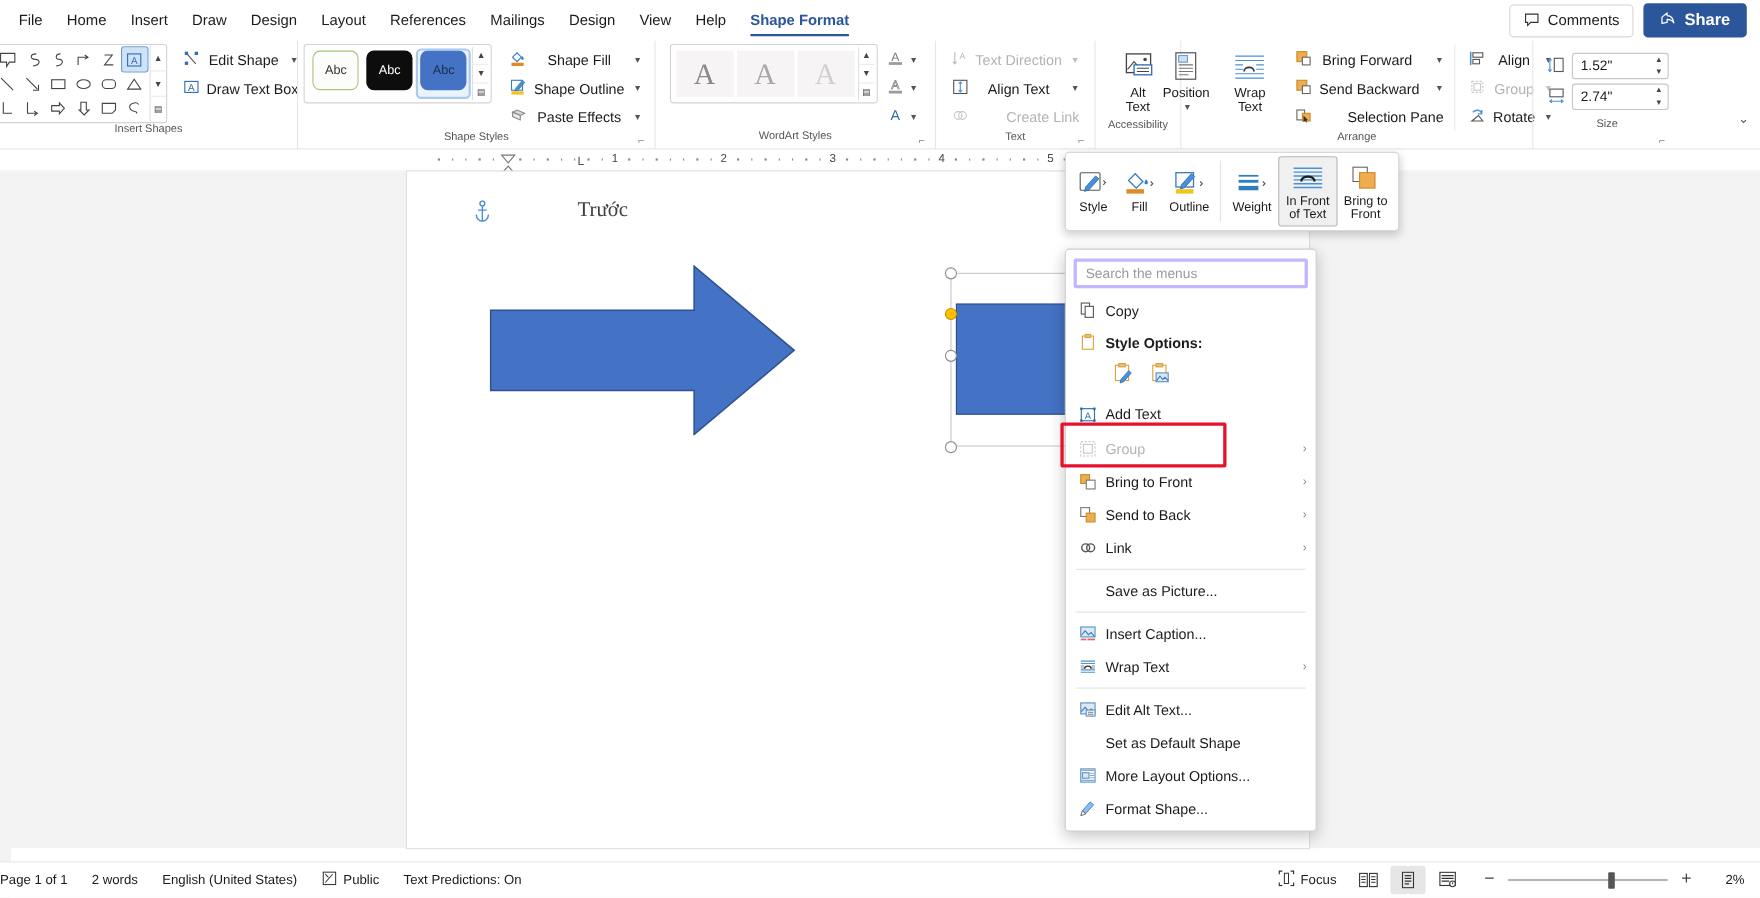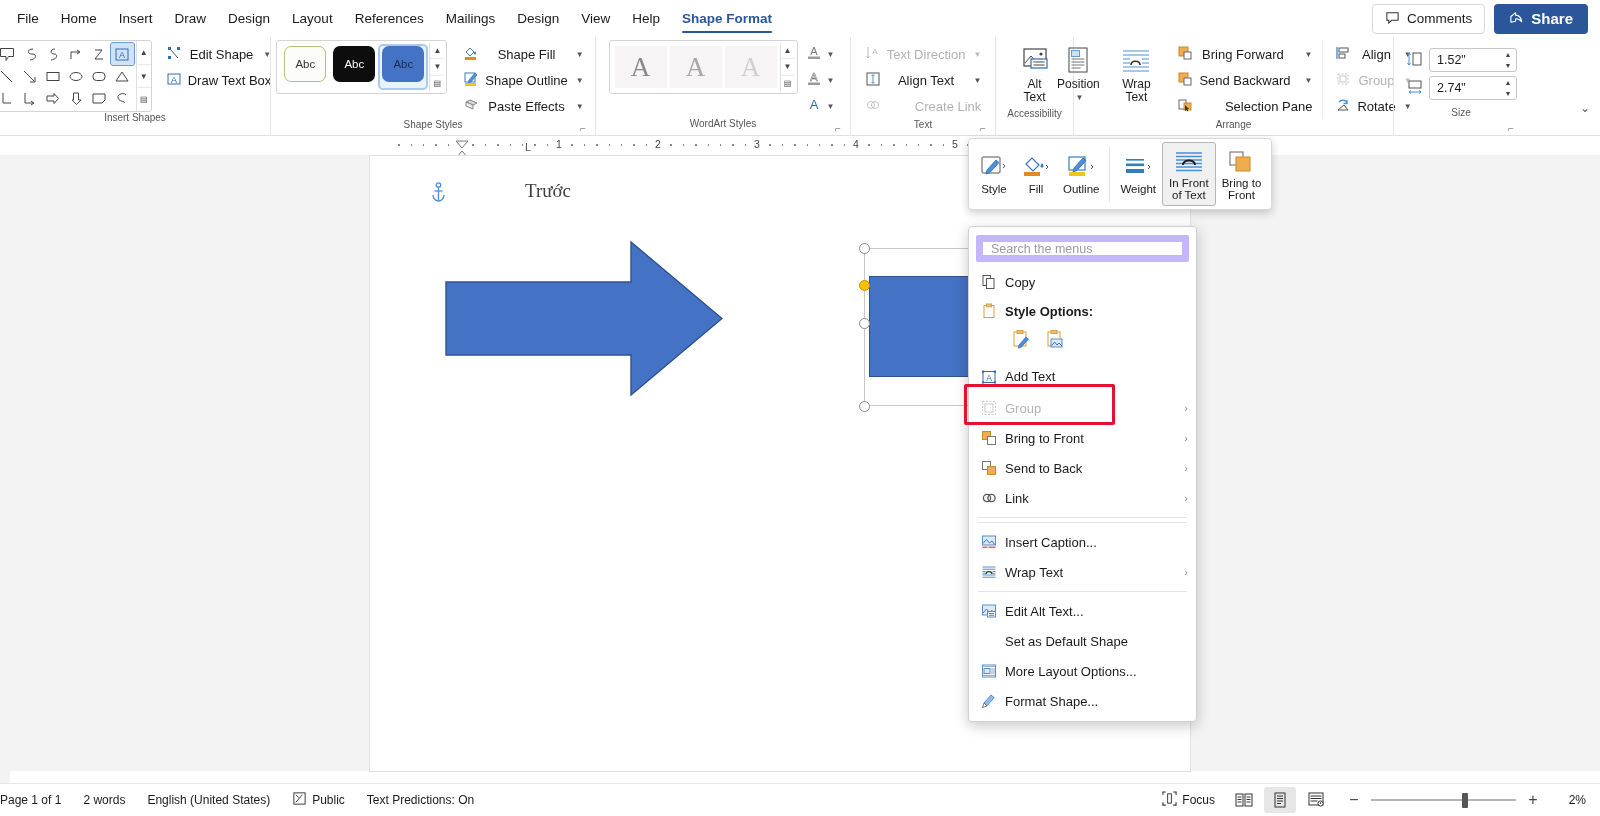--- a/index.html
+++ b/index.html
@@ -133,21 +133,21 @@
   .mtb-btn.active { border:1px solid #b6b6b6; background:#f0f0f0; }
   .mtb-ic { height:30px; display:flex; align-items:center; }
   .mtb-sep { width:1px; background:#e2e2e2; margin:4px 4px; }
 
   
   .ctxmenu {
     position:absolute; left:968px; top:226px; width:229px;
     background:#fff; border:1px solid #d0d0d0; border-radius:4px;
     box-shadow:0 4px 14px rgba(0,0,0,.22); padding:6px 0 5px 0; z-index:50;
   }
-  .ctx-search { margin:2px 7px 5px 7px; height:27px; border:7px solid #c4b5fd;
+  .ctx-search { margin:2px 7px 5px 7px; height:27px; border:3px solid #c4b5fd;
                 background:#fff; border-radius:2px; display:flex; align-items:center;
                 padding:0 8px; font-size:12.5px; color:#9b9b9b; cursor:text; }
   .ctx-item { display:flex; align-items:center; height:30px; padding:0 8px 0 9px;
               font-size:13px; cursor:pointer; position:relative; }
   .ctx-item.disabled { color:#b4b4b4; cursor:default; }
   .ctx-ic { width:22px; display:flex; align-items:center; justify-content:center; flex:0 0 22px; }
   .ctx-lb { margin-left:5px; white-space:nowrap; }
   .ctx-arrow { margin-left:auto; color:#8a8a8a; font-size:11px; }
   .ctx-head { display:flex; align-items:center; height:28px; padding:0 9px;
               font-size:13px; font-weight:bold; }
@@ -928,20 +928,24 @@
             <circle cx="6" cy="8" r="3.6" fill="none" stroke="#555" stroke-width="1.3"></circle>
             <circle cx="10.5" cy="8" r="3.6" fill="none" stroke="#555" stroke-width="1.3"></circle>
           </svg>
       </span>
       <span class="ctx-lb">Link</span>
       <span class="ctx-arrow">›</span>
     </div>
 
     <div class="ctx-sep"></div>
 
+    <div class="ctx-item">
+      <span class="ctx-ic"></span>
+      <span class="ctx-lb">Save as Picture...</span>
+    </div>
 
     <div class="ctx-sep"></div>
 
     <div class="ctx-item">
       <span class="ctx-ic">
         <svg width="16" height="16" viewBox="0 0 16 16">
             <rect x="1.5" y="2" width="13" height="9" fill="#dbe9f7" stroke="#5a8fc4"></rect>
             <path d="M2 9.5l3.5-4 3 3.5L11 7l3.2 4" fill="none" stroke="#3a7ac0"></path>
             <rect x="1.5" y="12.5" width="5" height="1.6" fill="#d96b6b"></rect>
             <rect x="7.5" y="12.5" width="7" height="1.6" fill="#d96b6b"></rect>

